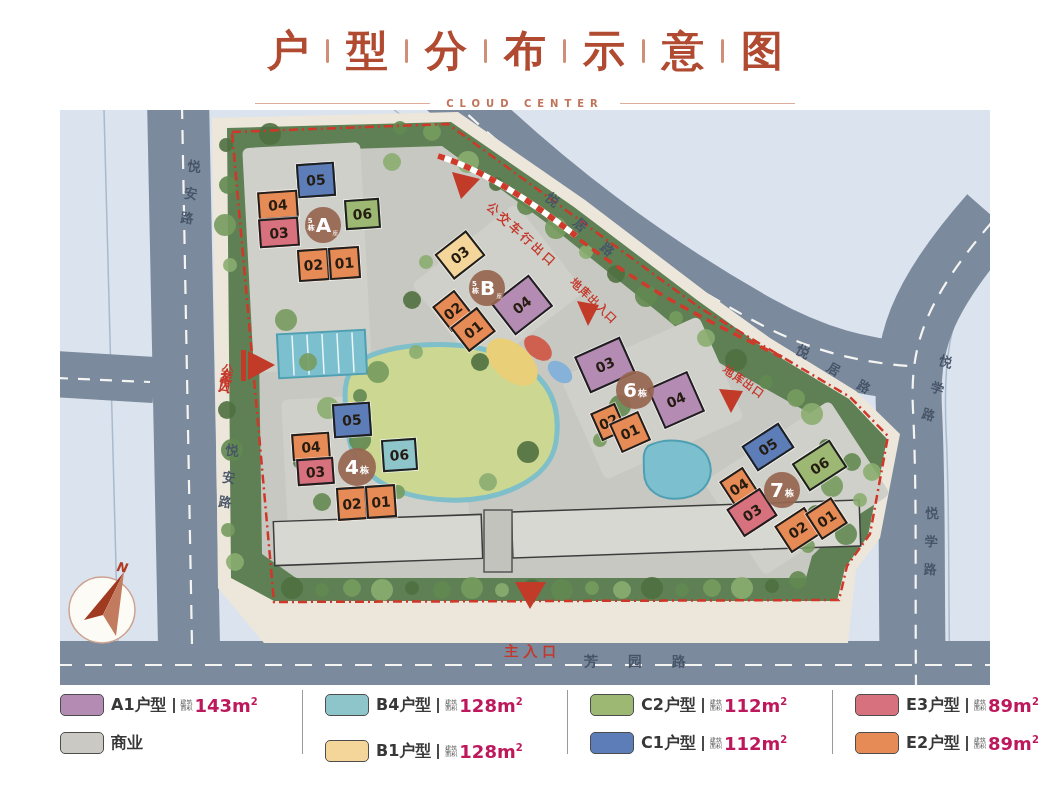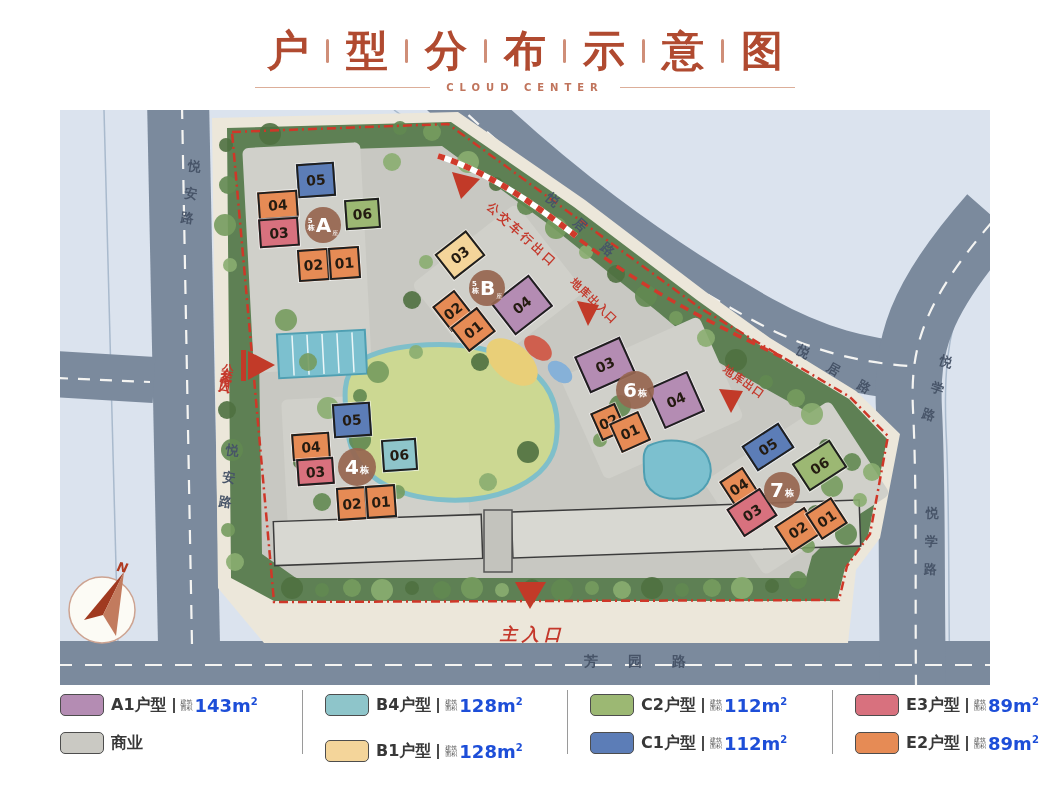--- a/index.html
+++ b/index.html
@@ -3,21 +3,21 @@
 <meta charset="utf-8">
 <style>
   html,body{margin:0;padding:0;background:#fff;}
   .page{position:relative;width:1050px;height:795px;background:#fff;overflow:hidden;
         font-family:"DejaVu Sans","Liberation Sans",sans-serif;}
   
   .title-row{position:absolute;top:30px;left:0;width:100%;display:flex;justify-content:center;
              align-items:center;}
   .title-char{font-size:42px;font-weight:700;color:#b04a30;line-height:1;}
   .title-sep{width:3px;height:24px;background:#cf8e78;margin:0 17px;border-radius:2px;}
-  .subtitle-row{position:absolute;top:82px;left:0;width:100%;display:flex;justify-content:center;
+  .subtitle-row{position:absolute;top:98px;left:0;width:100%;display:flex;justify-content:center;
                 align-items:center;gap:16px;}
   .subline{width:175px;height:1px;background:#dcae99;}
   .subtitle-text{font-size:10px;letter-spacing:6px;color:#c0745c;font-weight:600;}
   
   .map{position:absolute;left:60px;top:110px;width:930px;height:575px;overflow:hidden;}
   .map svg{position:absolute;left:0;top:0;}
   .rlabel{position:absolute;color:#475468;font-weight:600;white-space:nowrap;z-index:5;}
   .rlabel.vert{writing-mode:vertical-rl;}
   .elabel{position:absolute;color:#c4382b;font-weight:700;white-space:nowrap;z-index:6;}
   .elabel.vert{writing-mode:vertical-rl;}
@@ -30,21 +30,21 @@
   .c-big{font-size:20px;font-weight:700;line-height:1;}
   .c-small{font-size:6px;align-self:flex-end;margin-bottom:5px;}
   .c-small2{font-size:9px;font-weight:600;align-self:center;margin-top:6px;}
   .compass-n{position:absolute;color:#b03a20;font-weight:700;font-style:italic;font-size:13px;z-index:6;}
   
   .legend-item{position:absolute;display:flex;align-items:center;height:26px;}
   .lg-swatch{width:44px;height:22px;border-radius:5px;border:1.6px solid #4d4d4d;box-sizing:border-box;}
   .lg-label{font-size:16px;color:#383838;font-weight:600;margin-left:7px;}
   .lg-bar{width:2px;height:15px;background:#4a4a4a;margin:0 6px;}
   .lg-tiny{display:flex;flex-direction:column;font-size:6px;line-height:6.5px;color:#4a4a4a;margin-right:2px;}
-  .lg-area{font-size:18px;color:#1d4ed8;font-weight:600;}
+  .lg-area{font-size:18px;color:#be185d;font-weight:600;}
   .lg-area sup{font-size:10px;}
   .lg-divider{position:absolute;width:1px;background:#9a9a9a;top:690px;height:64px;}
   
   .footer{position:absolute;top:771px;left:0;width:100%;text-align:center;}
   .footer span{display:inline-block;font-size:7px;color:#a9a9a9;white-space:nowrap;
                transform:scaleX(.92);transform-origin:center;}
 </style>
 </head>
 <body>
 
@@ -225,21 +225,21 @@
       <span class="rlabel vert" style="left: 169px; top: 362px; font-size: 13px; letter-spacing: 26px; transform: translate(-50%, -50%) rotate(8deg);">悦安路</span>
       <span class="rlabel" style="left: 529px; top: 123px; font-size: 13px; letter-spacing: 24px; transform: translate(-50%, -50%) rotate(42deg);">悦居路</span>
       <span class="rlabel" style="left: 783px; top: 265px; font-size: 13px; letter-spacing: 22px; transform: translate(-50%, -50%) rotate(30deg);">悦居路</span>
       <span class="rlabel vert" style="left: 878px; top: 275px; font-size: 13px; letter-spacing: 28px; transform: translate(-50%, -50%) rotate(18deg);">悦学路</span>
       <span class="rlabel vert" style="left: 871px; top: 428px; font-size: 13px; letter-spacing: 28px; transform: translate(-50%, -50%) rotate(2deg);">悦学路</span>
       <span class="rlabel" style="left: 590px; top: 552px; font-size: 14px; letter-spacing: 30px; transform: translate(-50%, -50%) rotate(0deg);">芳园路</span>
       <span class="elabel" style="left: 462px; top: 125px; font-size: 12px; letter-spacing: 3px; transform: translate(-50%, -50%) rotate(42deg);">公交车行出口</span>
       <span class="elabel" style="left: 534px; top: 191px; font-size: 11px; letter-spacing: 1px; transform: translate(-50%, -50%) rotate(44deg);">地库出入口</span>
       <span class="elabel" style="left: 684px; top: 272px; font-size: 11px; letter-spacing: 1px; transform: translate(-50%, -50%) rotate(35deg);">地库出口</span>
       <span class="elabel vert" style="left: 168px; top: 256px; font-size: 12px; letter-spacing: 4px; transform: translate(-50%, -50%) rotate(10deg);">公交车行入口</span>
-      <span class="elabel" style="left: 473px; top: 524px; font-size: 17px; letter-spacing: 5px; transform: translate(-50%, -50%) rotate(0deg); font-style: italic;">主入口</span>
+      <span class="elabel" style="left: 473px; top: 542px; font-size: 14px; letter-spacing: 5px; transform: translate(-50%, -50%) rotate(0deg);">主入口</span>
       <div class="unit" style="left: 237px; top: 53px; width: 38px; height: 34px; background: rgb(92, 125, 183); transform: rotate(-4deg);">05</div>
       <div class="unit" style="left: 198px; top: 81px; width: 40px; height: 28px; background: rgb(230, 139, 85); transform: rotate(-4deg);">04</div>
       <div class="unit" style="left: 199px; top: 107.5px; width: 40px; height: 29px; background: rgb(216, 113, 126); transform: rotate(-4deg);">03</div>
       <div class="unit" style="left: 284.5px; top: 89px; width: 35px; height: 30px; background: rgb(156, 184, 115); transform: rotate(-4deg);">06</div>
       <div class="unit" style="left: 237.5px; top: 139px; width: 31px; height: 32px; background: rgb(230, 139, 85); transform: rotate(-4deg);">02</div>
       <div class="unit" style="left: 268.5px; top: 137px; width: 31px; height: 32px; background: rgb(230, 139, 85); transform: rotate(-4deg);">01</div>
       <div class="bcircle" style="left: 245px; top: 97px; width: 36px; height: 36px;">
         <span class="c-stack">
           <i style="font-style:normal">5</i>
           <i style="font-style:normal">栋</i>

